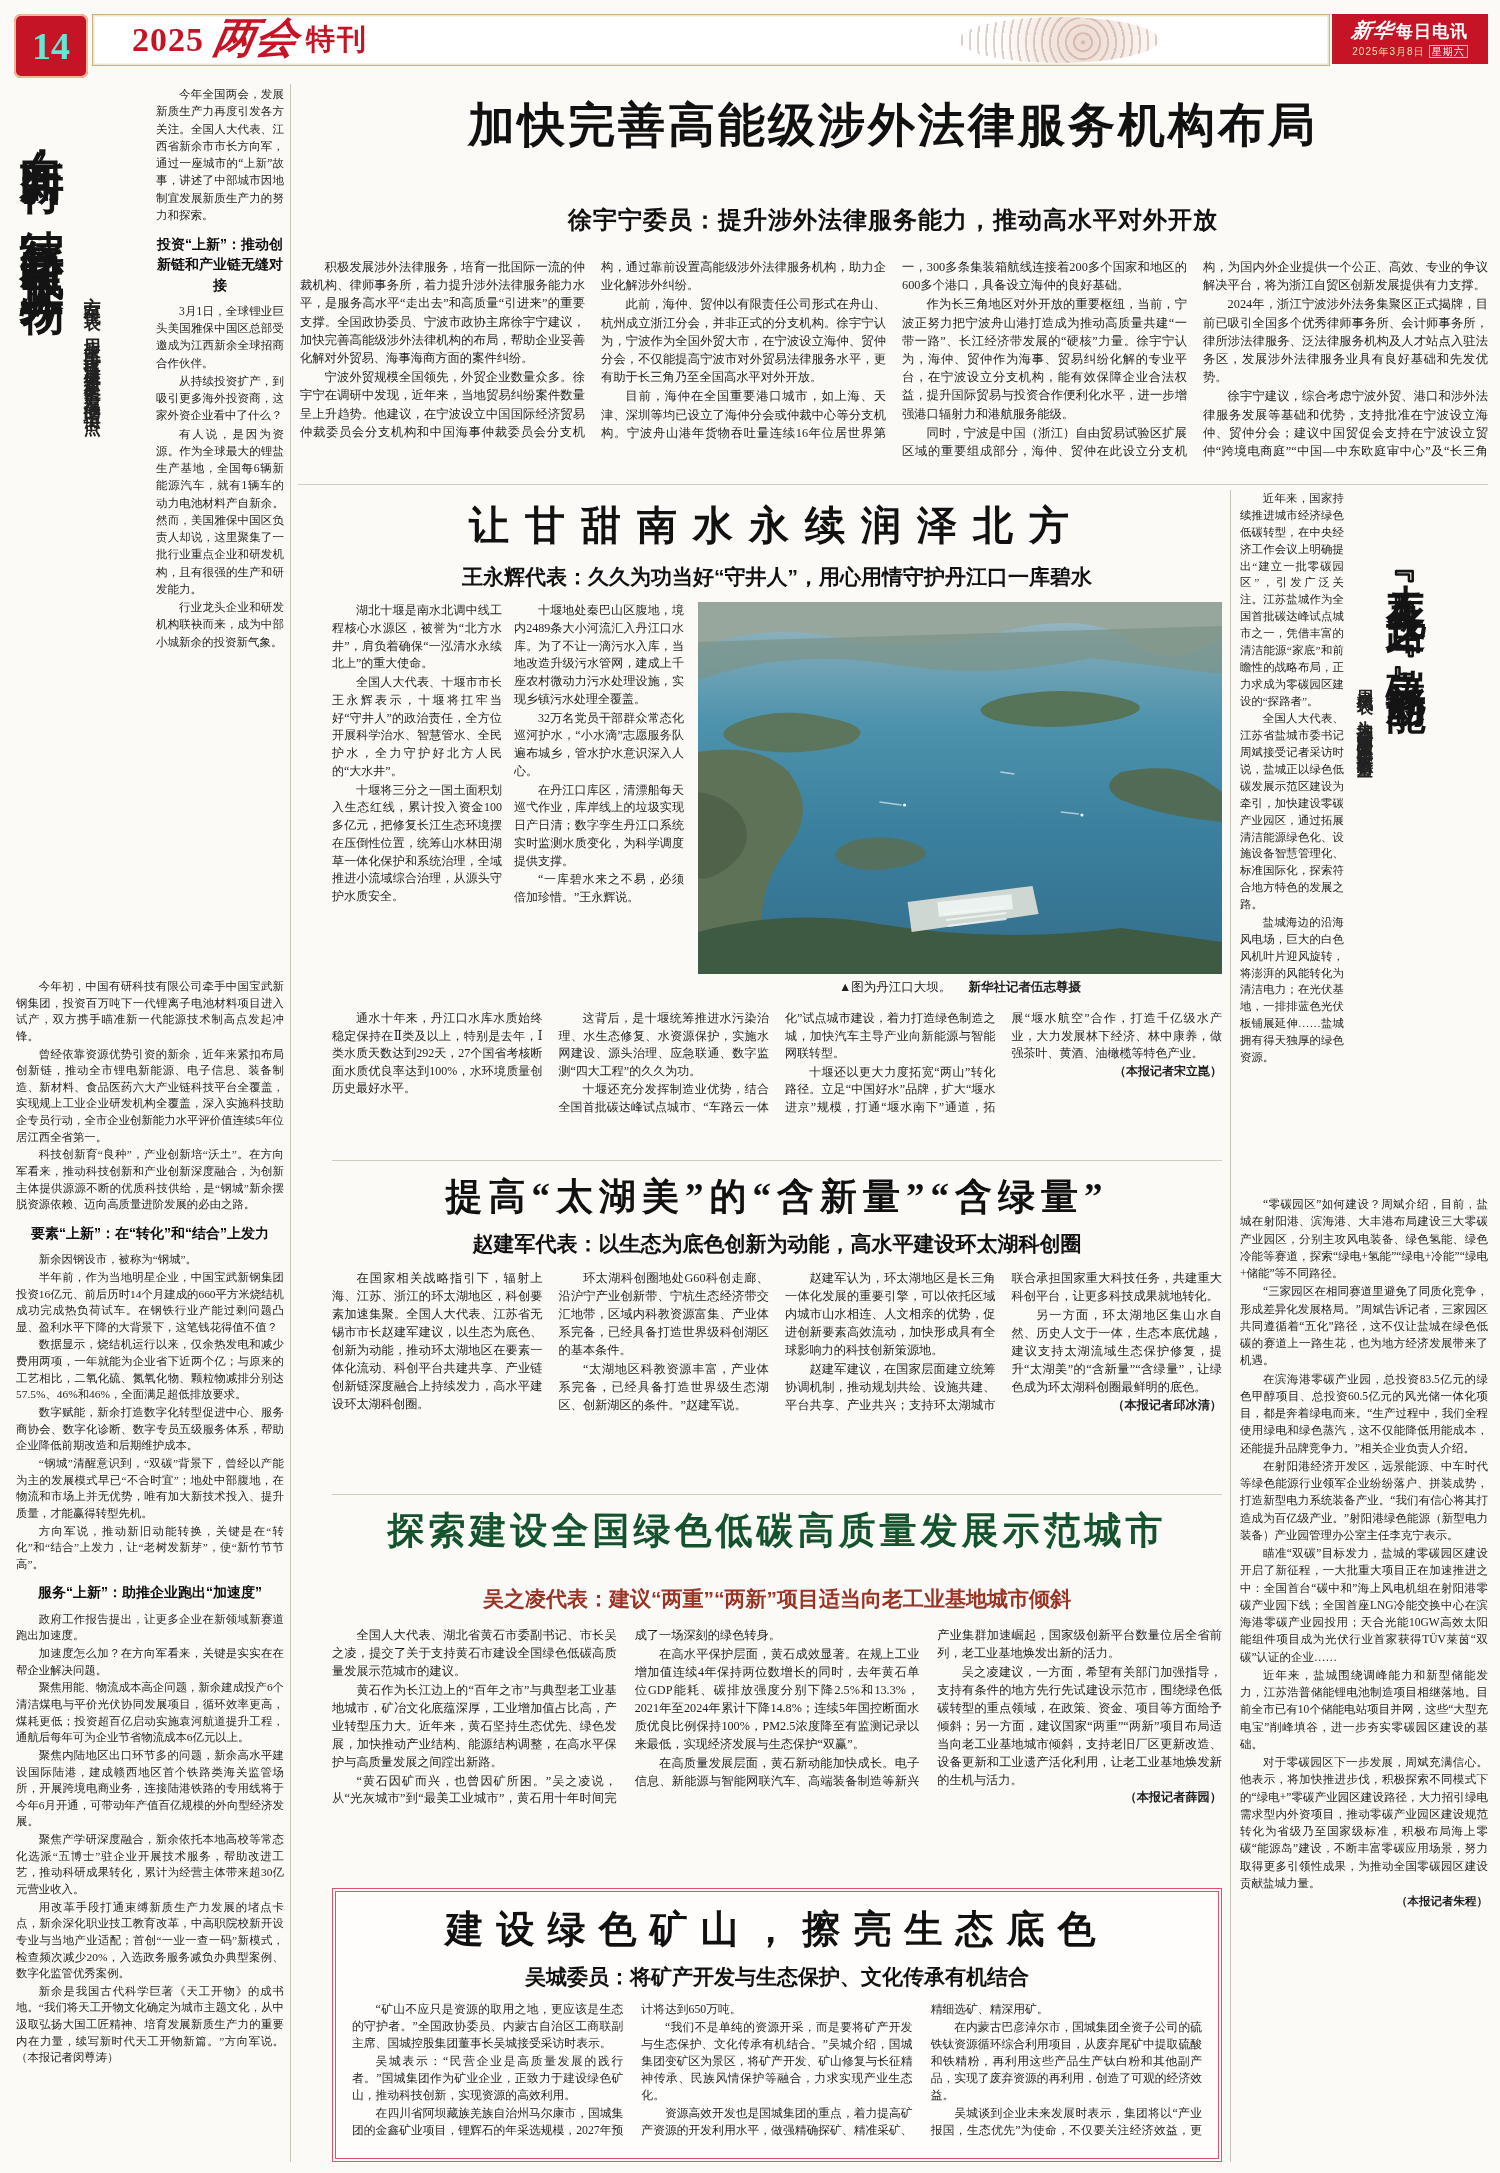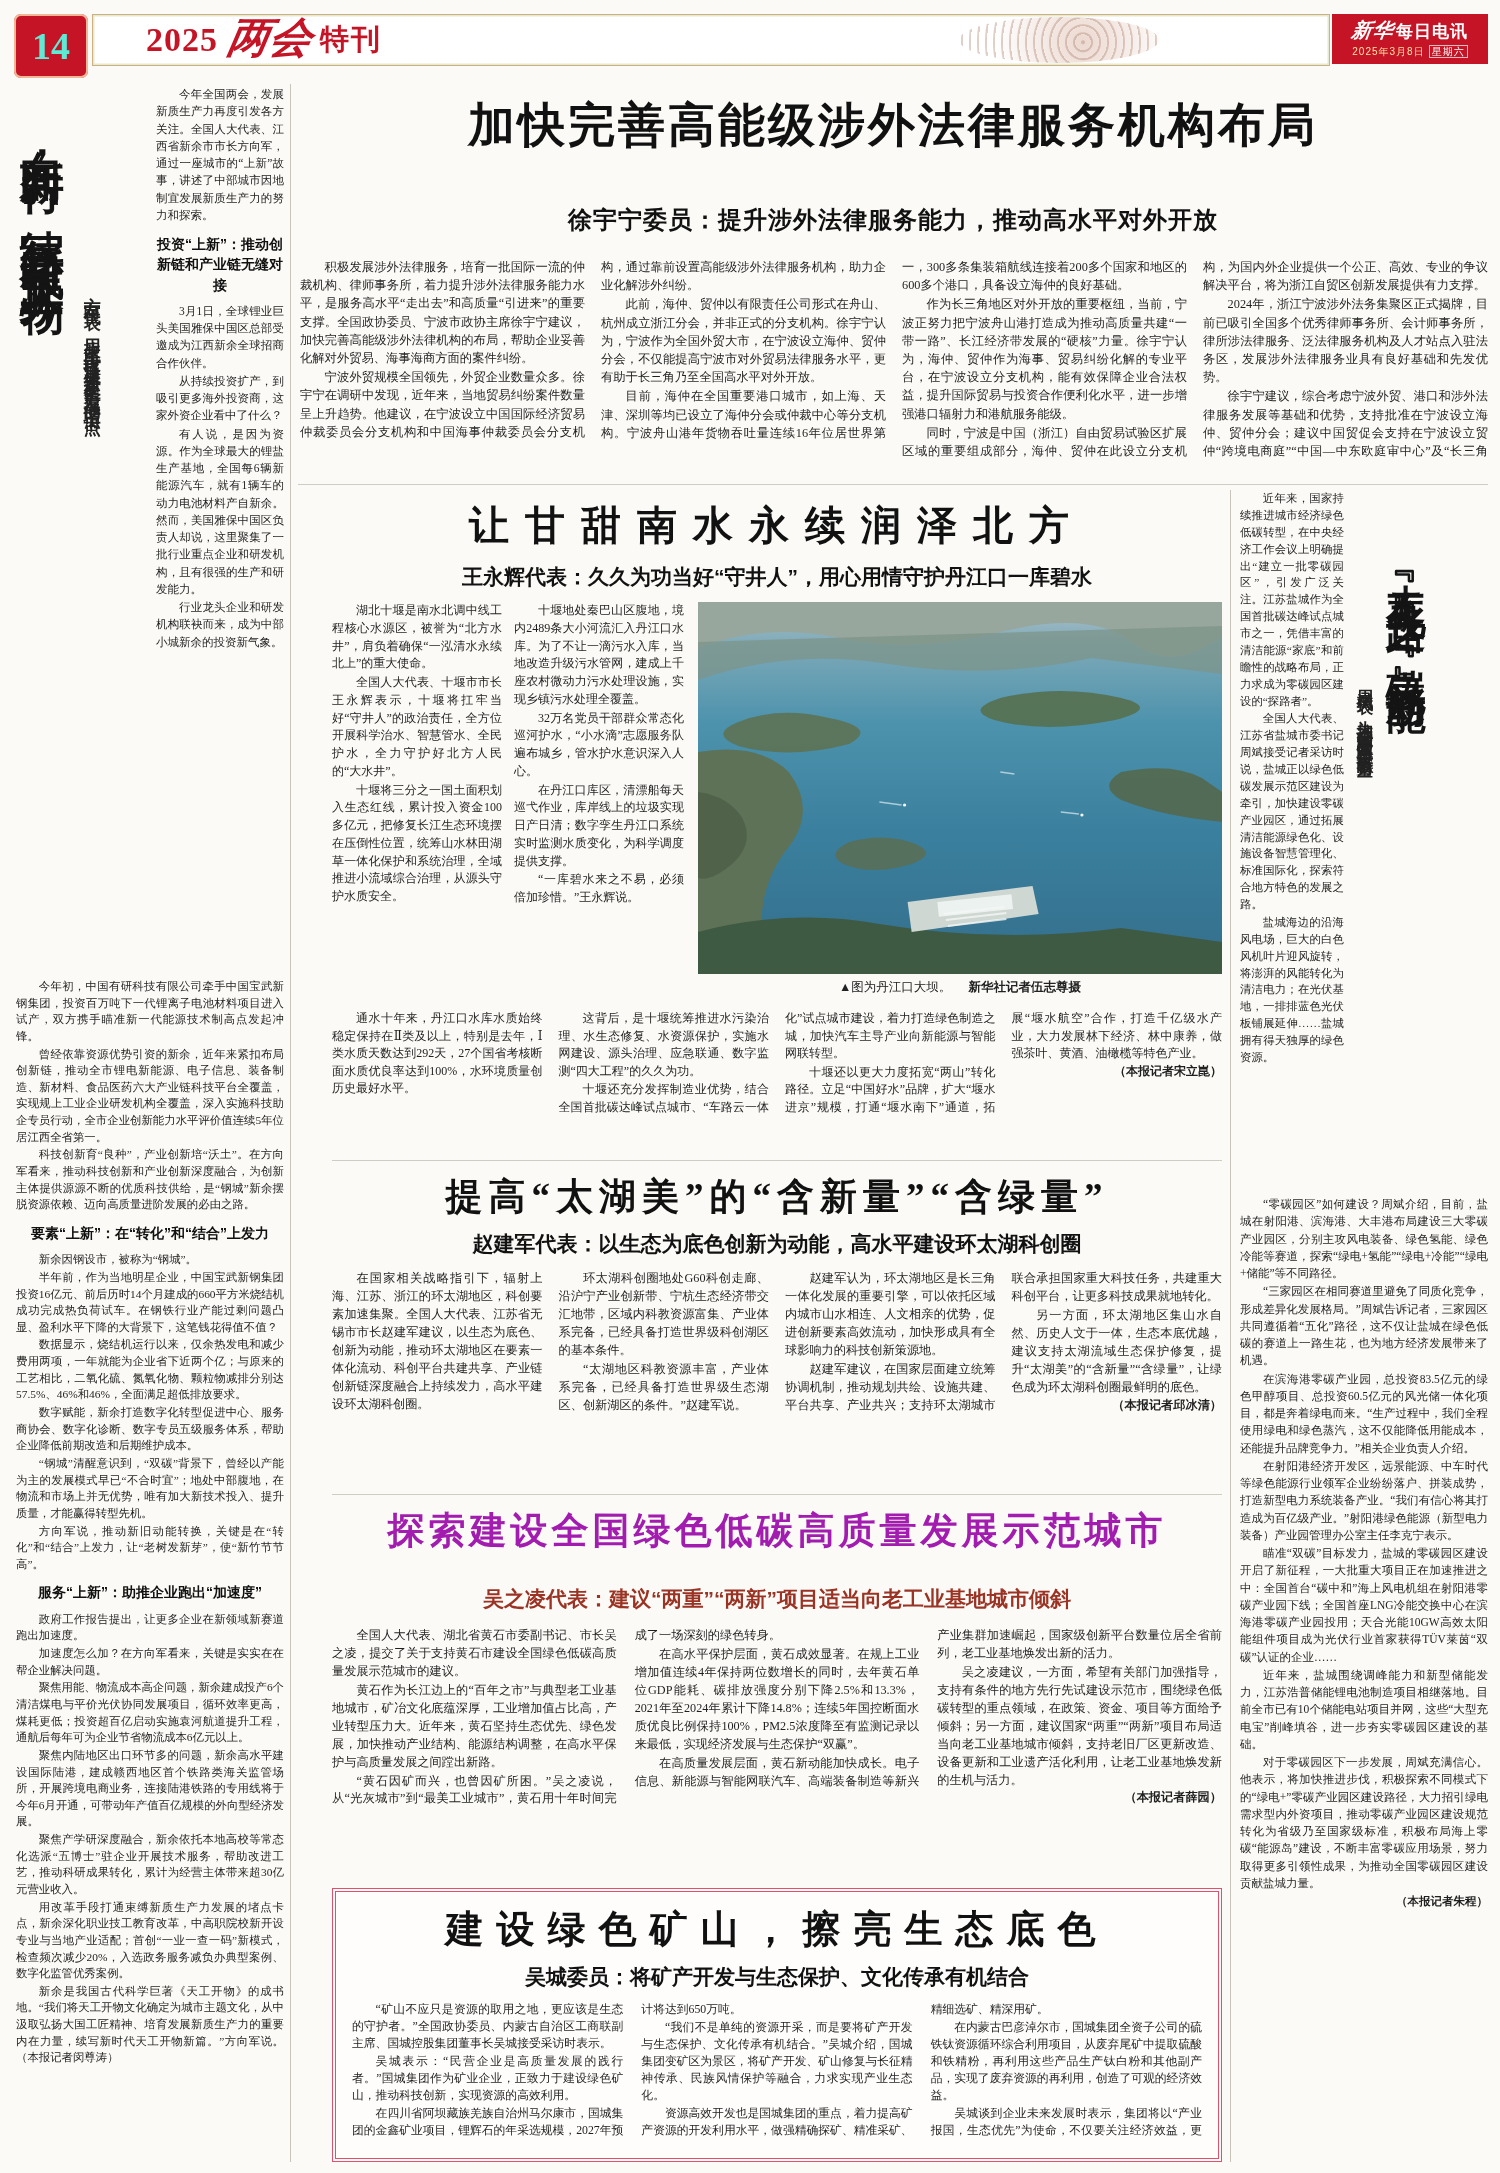--- a/index.html
+++ b/index.html
@@ -4,21 +4,21 @@
 <style>
   html,body{margin:0;padding:0;background:#d9d6cf;}
   .sheet{position:relative;width:1500px;height:2173px;background:#fbfaf6;margin:0 auto;overflow:hidden;
          font-family:"Liberation Serif","DejaVu Serif",serif;color:#1e1e1e;}
   
   .hdr-pageno{position:absolute;left:14px;top:14px;width:74px;height:64px;background:#c41425;
     color:#5eead4;display:flex;align-items:center;justify-content:center;
     font:900 38px "Liberation Serif",serif;box-shadow:inset 0 0 0 2px rgba(255,224,178,.8);border-radius:7px;}
   .hdr-banner{position:absolute;left:92px;top:14px;width:1236px;height:50px;background:#fff;
     border:1px solid #cdb07f;box-shadow:inset 0 0 0 1.5px #e4e9cf;display:flex;align-items:center;overflow:hidden;}
-  .banner-year{font:900 34px "Liberation Serif",serif;color:#c41425;margin-left:53px;letter-spacing:1px;}
+  .banner-year{font:900 34px "Liberation Serif",serif;color:#c41425;margin-left:39px;letter-spacing:1px;}
   .banner-brand{font:italic 900 42px "Liberation Serif",serif;color:#c41425;transform:skewX(-10deg);margin:0 8px 4px 10px;}
   .banner-suffix{font:900 29px "Liberation Sans",sans-serif;color:#c41425;letter-spacing:2px;}
   .banner-swirl{position:absolute;right:170px;top:2px;width:200px;height:46px;border-radius:50%;
     background:
      repeating-radial-gradient(circle at 62% 55%, rgba(176,136,118,.40) 0 1.5px, rgba(255,255,255,0) 2.5px 8px),
      radial-gradient(circle at 62% 55%, rgba(221,186,170,.55), rgba(255,255,255,0) 70%);
     filter:blur(.4px);}
   .hdr-masthead{position:absolute;left:1332px;top:14px;width:156px;height:50px;background:#c41425;color:#fff;
     text-align:center;padding-top:6px;box-sizing:border-box;}
   .masthead-title{font-weight:900;font-size:17px;letter-spacing:1px;line-height:1;}
@@ -62,21 +62,21 @@
   #c-lower{position:absolute;left:332px;top:1010px;width:890px;height:142px;column-count:4;column-gap:16px;
            font-size:12px;line-height:1.46;overflow:hidden;}
   
   #d-head{position:absolute;left:332px;top:1172px;width:890px;text-align:center;
           font-size:37px;font-weight:900;letter-spacing:6px;color:#111;}
   #d-sub{position:absolute;left:332px;top:1230px;width:890px;font-size:21px;}
   #d-body{position:absolute;left:332px;top:1270px;width:890px;height:216px;column-count:4;column-gap:16px;
           font-size:12.2px;line-height:1.47;overflow:hidden;}
   
   #e-head{position:absolute;left:332px;top:1506px;width:890px;text-align:center;
-          font-size:37px;font-weight:900;letter-spacing:4px;color:#a21caf;}
+          font-size:37px;font-weight:900;letter-spacing:4px;color:#14532d;}
   #e-sub{position:absolute;left:332px;top:1585px;width:890px;font-size:21px;color:#9a3324;}
   #e-body{position:absolute;left:332px;top:1627px;width:890px;height:246px;column-count:3;column-gap:18px;
           font-size:12.2px;line-height:1.47;overflow:hidden;}
   
   #f-box{position:absolute;left:332px;top:1888px;width:890px;height:274px;box-sizing:border-box;
          border:4px double #e4506b;background:#fffdfc;}
   .f-head{text-align:center;font-size:38px;font-weight:900;letter-spacing:13px;margin-top:12px;color:#111;}
   .f-sub{font-size:21px;margin-top:8px;}
   .f-body{margin:10px 16px 0;height:152px;column-count:3;column-gap:18px;font-size:11.8px;line-height:1.44;overflow:hidden;}
   

